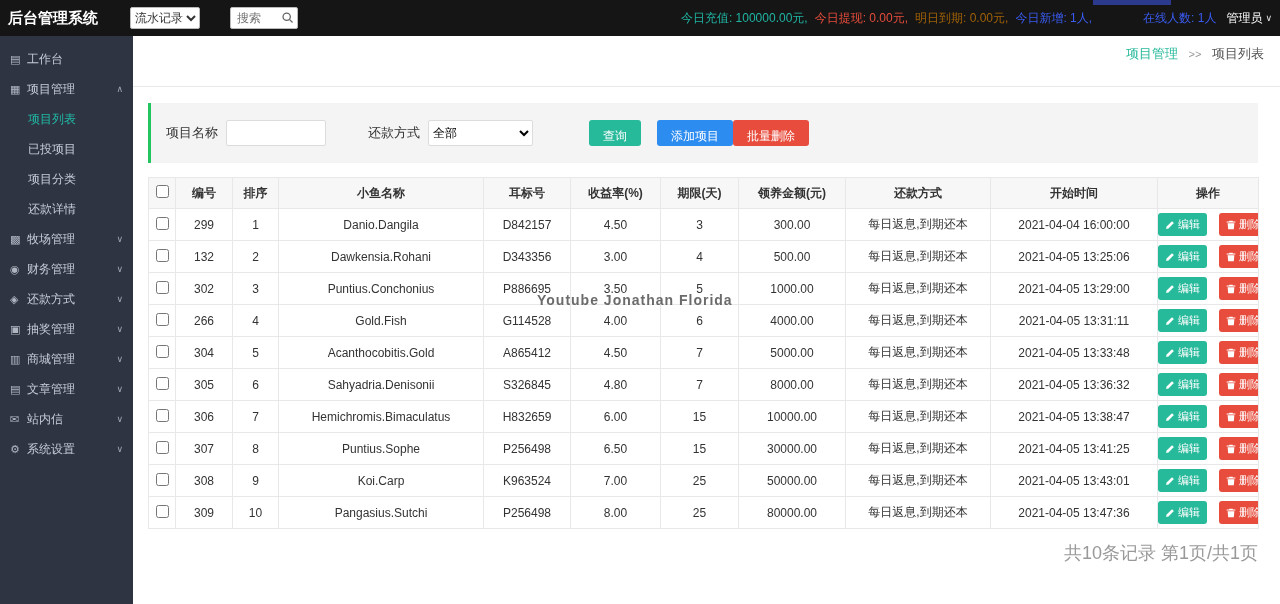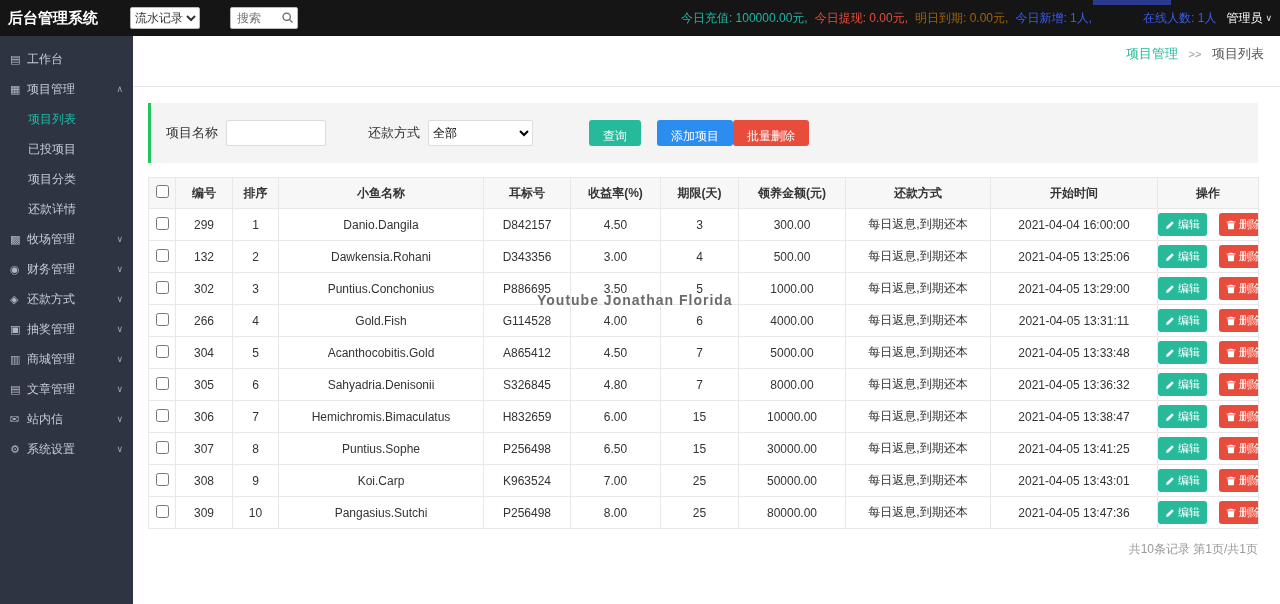--- a/index.html
+++ b/index.html
@@ -62,21 +62,21 @@
   .data-table th { background:#f7f7f7; font-weight:bold; height:31px;
                    border:1px solid #e8e8e8; text-align:center; color:#333; }
   .data-table td { height:32px; border:1px solid #e8e8e8; text-align:center;
                    overflow:hidden; white-space:nowrap; }
   .ops { white-space:nowrap; }
   .btn { display:inline-flex; align-items:center; gap:3px; border:none; color:#fff;
          font-size:11px; padding:4px 7px; border-radius:3px; cursor:pointer; vertical-align:middle; }
   .btn.edit { background:#26b99a; }
   .btn.del  { background:#e74c3c; margin-left:12px; }
 
-  .page-footer { margin:12px 22px 0 0; text-align:right; font-size:12px; color:#999; }
+  .page-footer { margin:12px 22px 0 0; text-align:right; font-size:18px; color:#999; }
 
   .watermark { position:absolute; left:537px; top:292px; font-size:14px; font-weight:bold;
                color:rgba(70,70,70,.8); letter-spacing:1px; pointer-events:none; z-index:30; }
 </style>
 </head>
 <body>
 
 <div class="topbar">
   <div class="brand">后台管理系统</div>
   <select class="flow-select">

